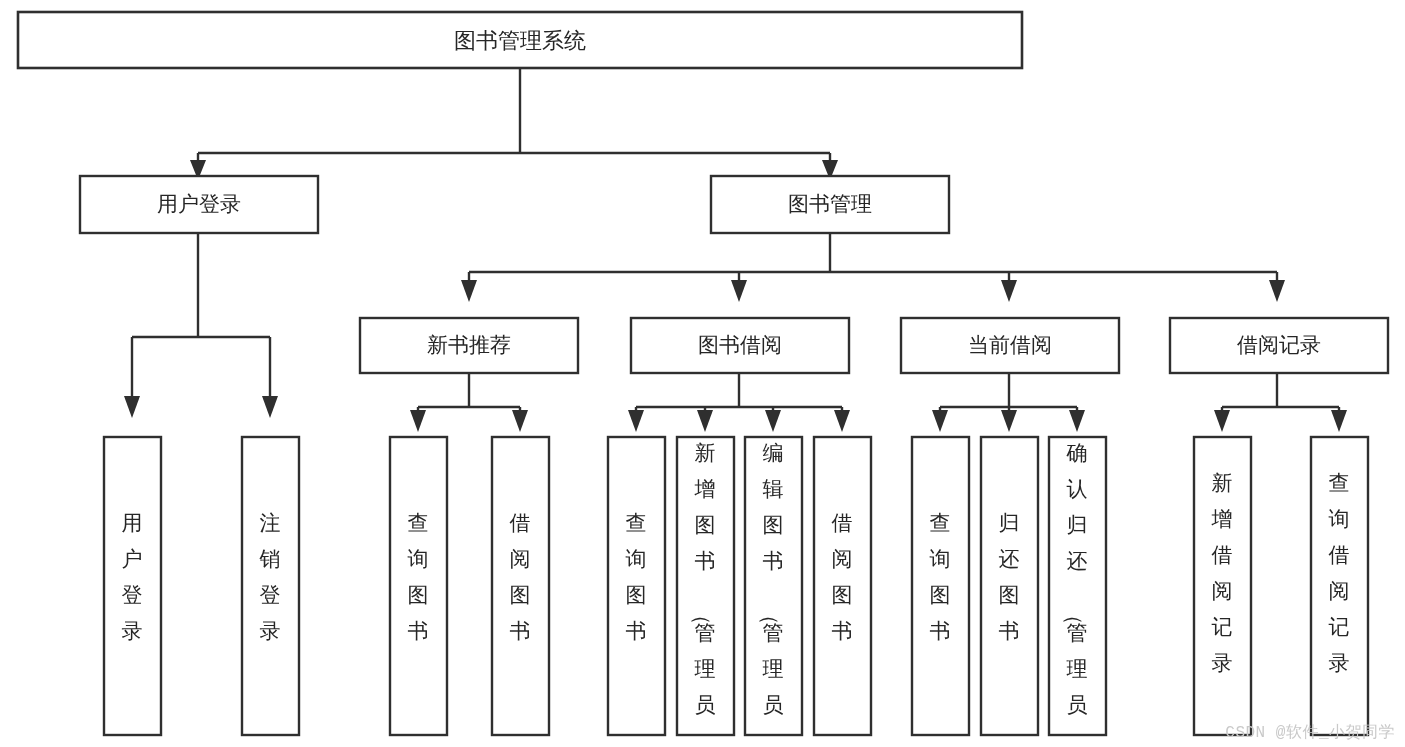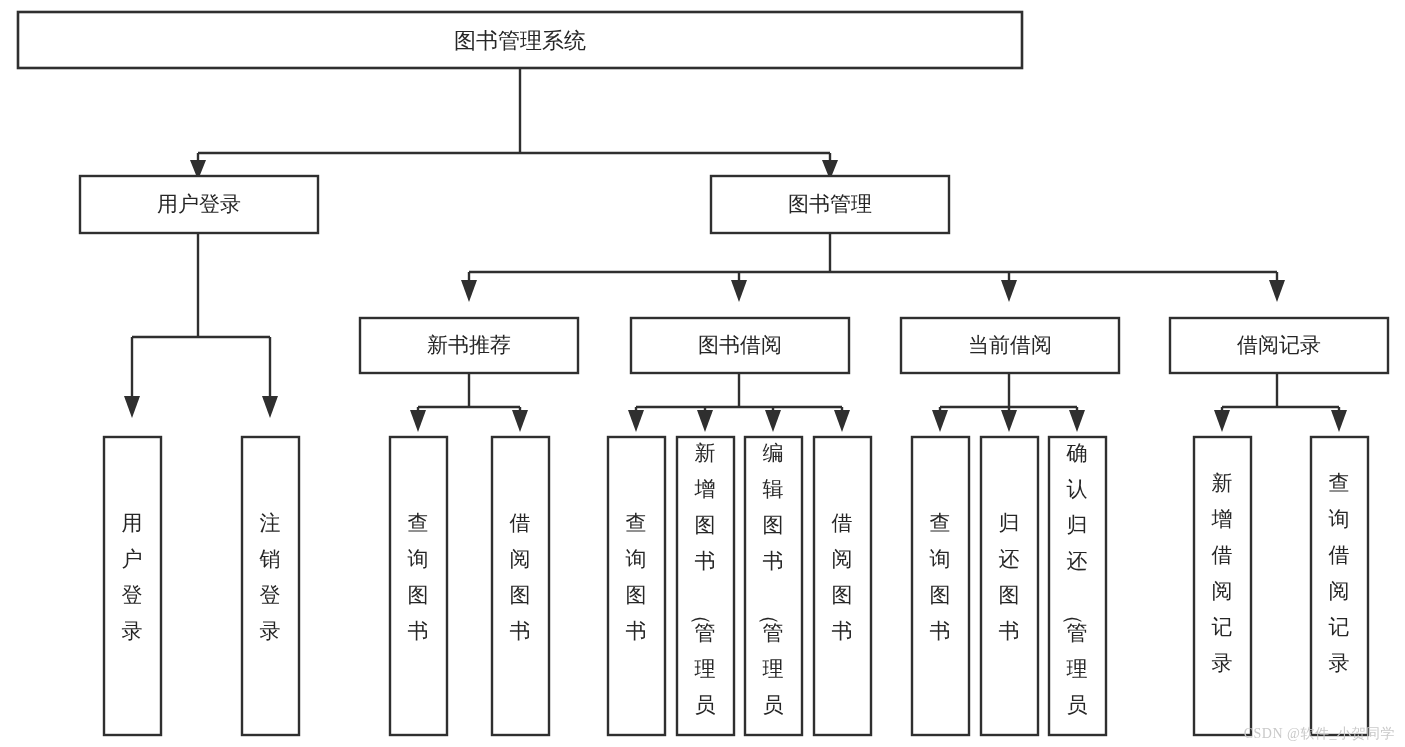--- a/index.html
+++ b/index.html
@@ -59,22 +59,22 @@
   .vlabel {
     fill: #262626;
     font-family: "DejaVu Sans", "Liberation Sans", sans-serif;
     font-size: 21px;
     text-anchor: middle;
   }
   .watermark {
     position: absolute;
     right: 8px;
     bottom: 4px;
-    font-family: Liberation Serif, serif;
-    font-size: 14px;
+    font-family: Liberation Mono, monospace;
+    font-size: 16px;
     color: #c9c9c9;
     letter-spacing: 0.5px;
     white-space: nowrap;
     user-select: none;
   }
 </style>
 </head>
 <body>
 
 <div id="diagram-root">

